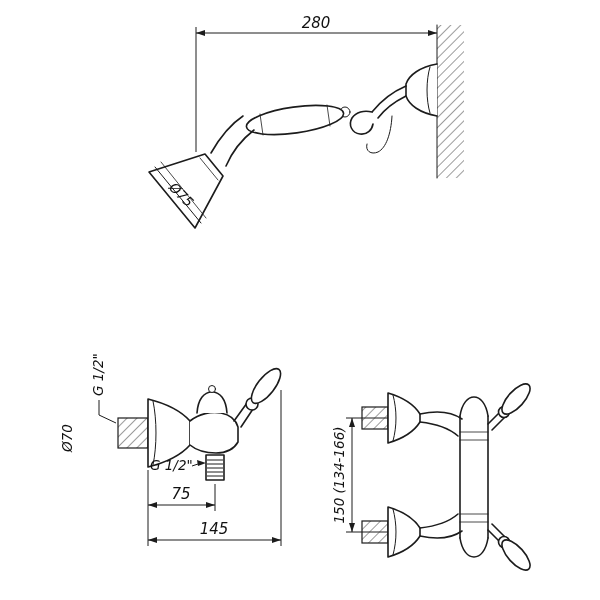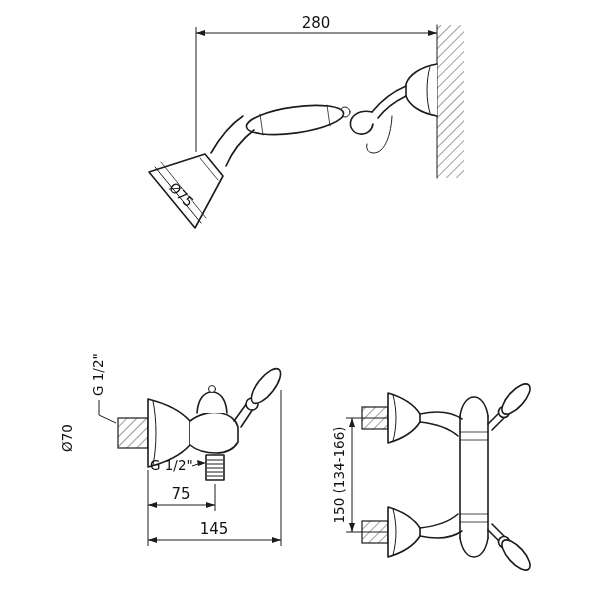--- a/index.html
+++ b/index.html
@@ -1,17 +1,17 @@
 <!DOCTYPE html>
 <html><head>
 <meta charset="utf-8">
 <style>
   html,body{margin:0;padding:0;background:#ffffff;}
   .canvas{width:600px;height:600px;background:#ffffff;position:relative;overflow:hidden;
-          font-family:"DejaVu Sans", sans-serif;}
+          font-family:"DejaVu Sans", sans-serif;font-style:italic;}
   svg{display:block;}
   .ln{stroke:#1c1c1c;stroke-width:1.6;fill:none;stroke-linejoin:round;stroke-linecap:round;}
   .fw{fill:#ffffff;}
   .thin{stroke-width:1;}
   .xthin{stroke-width:0.8;}
   .dln{stroke:#1c1c1c;stroke-width:1;fill:none;}
   .arr{fill:#1c1c1c;stroke:none;}
   text{fill:#111111;font-family:"DejaVu Sans", sans-serif;}
   .dim{font-size:15px;}
   .lbl{font-size:13.5px;}

